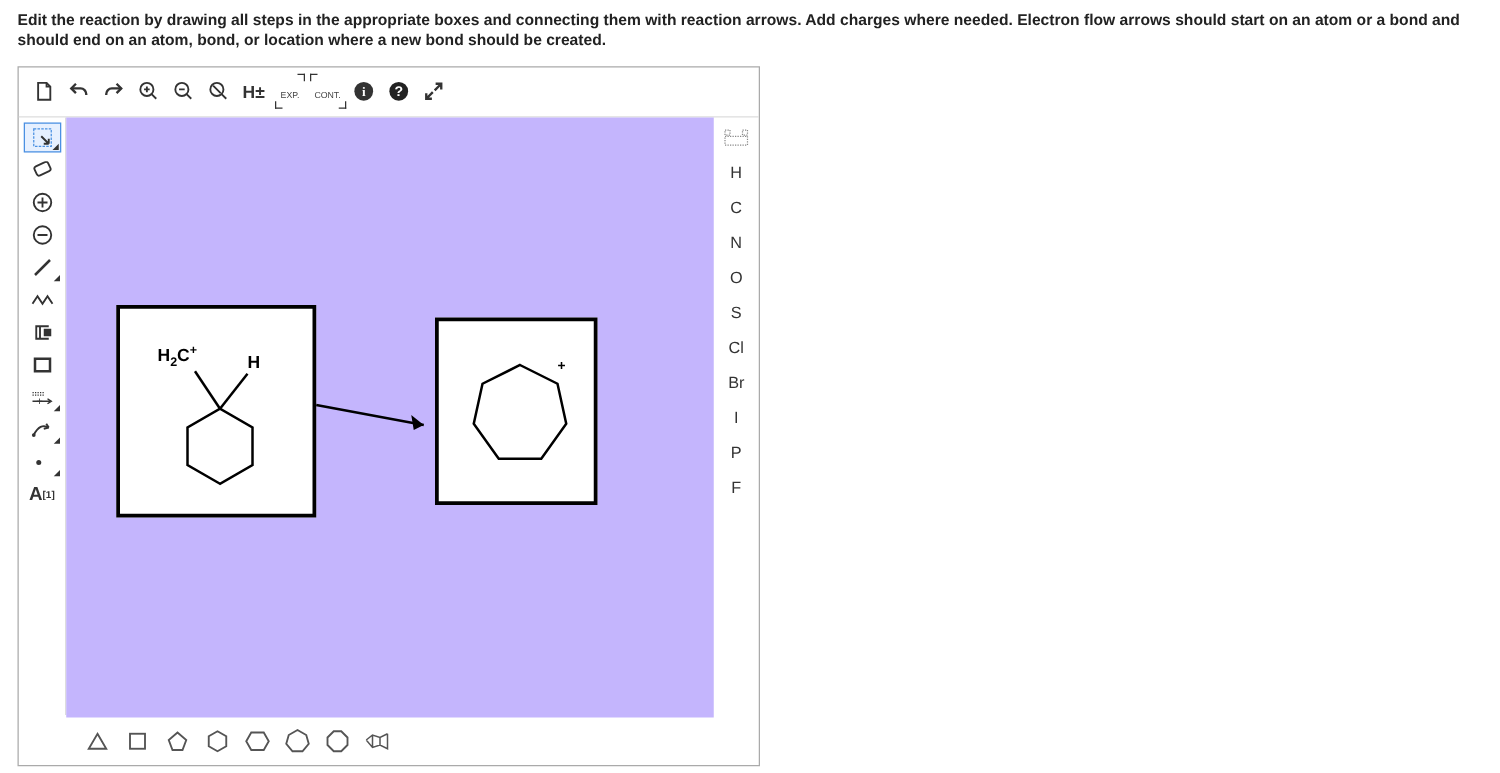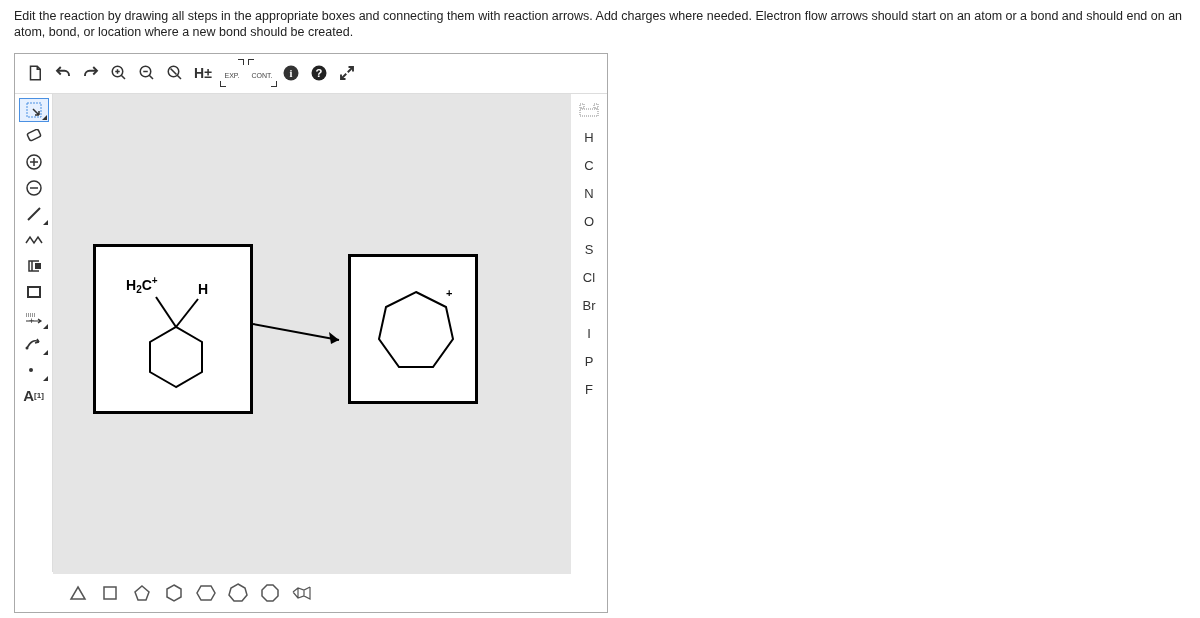--- a/index.html
+++ b/index.html
@@ -7,21 +7,21 @@
       font-family: Arial, Helvetica, sans-serif;
       font-size: 13px;
       color: #222;
       background: #fff;
       width: 1200px;
       height: 618px;
       overflow: hidden;
     }
     .instructions {
       padding: 8px 14px 4px 14px;
-      font-weight: normal;
+      font-weight: bold;
       font-size: 12.5px;
       line-height: 1.3;
     }
     .editor-frame {
       margin: 8px 14px;
       border: 1px solid #aaa;
       width: 594px;
       height: 560px;
       position: relative;
       background: #fff;
@@ -111,21 +111,21 @@
       align-items: center;
       justify-content: center;
       cursor: pointer;
     }
     .canvas {
       position: absolute;
       left: 38px;
       top: 40px;
       right: 36px;
       bottom: 38px;
-      background: #e5e5e5;
+      background: #c4b5fd;
     }
     .rxn-box {
       position: absolute;
       border: 3px solid #000;
       background: #fff;
     }
     .box1 { left: 40px; top: 150px; width: 160px; height: 170px; }
     .box2 { left: 295px; top: 160px; width: 130px; height: 150px; }
     .arrow {
       position: absolute;

